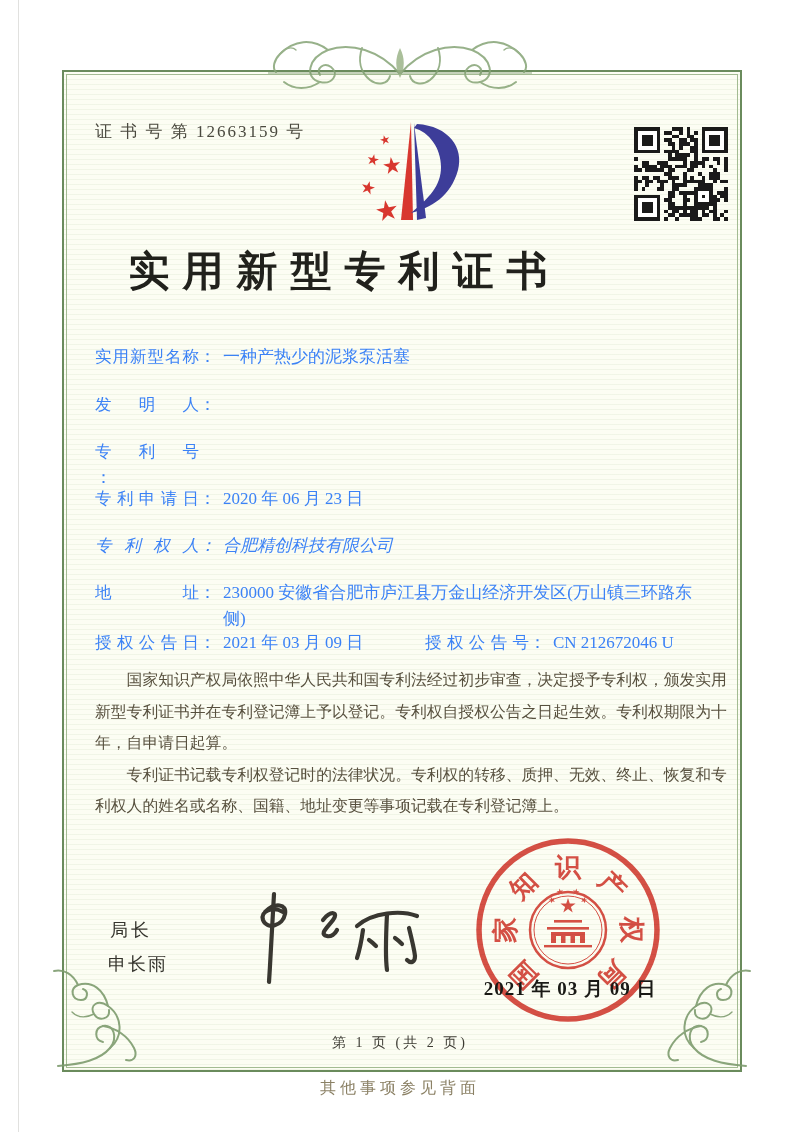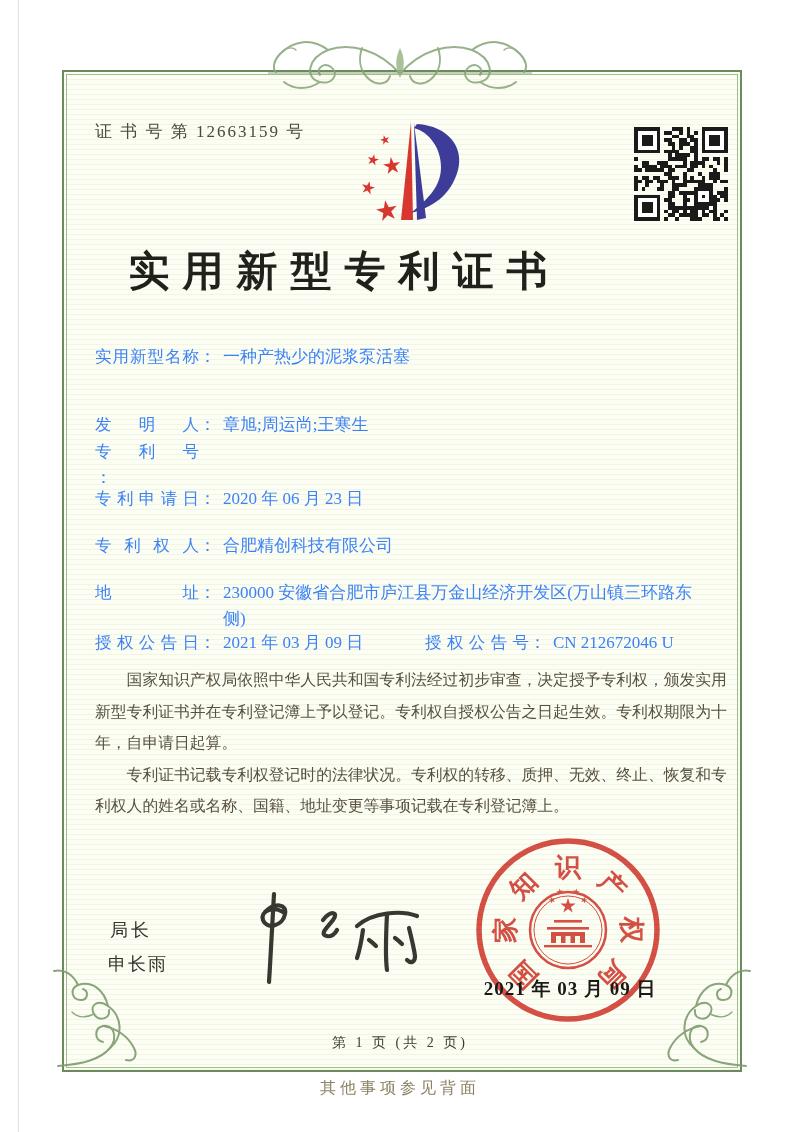--- a/index.html
+++ b/index.html
@@ -11,22 +11,22 @@
          background-color:#fcfdf3;
          background-image:repeating-linear-gradient(0deg, rgba(140,175,120,.10) 0 1px, transparent 1px 5px);}
   .frame::before{content:'';position:absolute;inset:2px;border:1px solid #a3bb92;pointer-events:none;}
   .cert-no{left:95px;top:120px;font-size:17px;letter-spacing:2px;color:#4a493f;}
   .title{left:0;top:244px;width:676px;text-align:center;font-size:41px;font-weight:700;
          letter-spacing:13px;padding-left:13px;box-sizing:border-box;color:#21211c;}
   .row{left:95px;display:flex;font-size:17px;color:#3b82f6;line-height:26px;width:632px;}
   .lbl{flex:none;width:104px;font-size:16.5px;text-align:justify;text-align-last:justify;}
   .colon{flex:none;margin-right:7px;}
   .val{flex:1;}
-  .row.r-name{top:344px;} .row.r-inv{top:392px;margin-top:20px;} .row.r-pat{top:439px;flex-direction:column;}
-  .row.r-fil{top:486px;} .row.r-own{top:533px;} .row.r-addr{top:580px;width:600px;}
+  .row.r-name{top:344px;} .row.r-inv{top:392px;} .row.r-pat{top:439px;flex-direction:column;}
+  .row.r-fil{top:486px;} .row.r-own{top:533px;font-style:italic;} .row.r-addr{top:580px;width:600px;}
   .row.r-grant{top:630px;width:640px;}
   .grant-a{display:flex;width:330px;flex:none;}
   .grant-b{display:flex;flex:1;}
   .paras{left:95px;top:664px;width:632px;font-size:15.8px;line-height:31.5px;color:#57503e;}
   .paras p{margin:0;text-indent:2em;}
   .signer-title{left:110px;top:918px;font-size:18px;letter-spacing:3px;color:#34332c;}
   .signer-name{left:108px;top:952px;font-size:18px;letter-spacing:2px;color:#34332c;}
   .sig{left:205px;top:886px;}
   .seal{left:468px;top:830px;mix-blend-mode:multiply;opacity:.94;}
   .seal-date{left:470px;top:976px;width:200px;text-align:center;font-size:19px;font-weight:600;
@@ -354,21 +354,20 @@
   <div class="abs title">实用新型专利证书</div>
 
   <div class="abs row r-name">
     <span class="lbl">实用新型名称</span>
       <span class="colon">：</span>
       <span class="val">一种产热少的泥浆泵活塞</span>
   </div>
   <div class="abs row r-inv">
     <span class="lbl">发明人</span>
       <span class="colon">：</span>
-      <span class="val">章旭;周运尚;王寒生</span>
   </div>
   <div class="abs row r-pat">
     <span class="lbl">专利号</span>
       <span class="colon">：</span>
   </div>
   <div class="abs row r-fil">
     <span class="lbl">专利申请日</span>
       <span class="colon">：</span>
       <span class="val">2020 年 06 月 23 日</span>
   </div>

